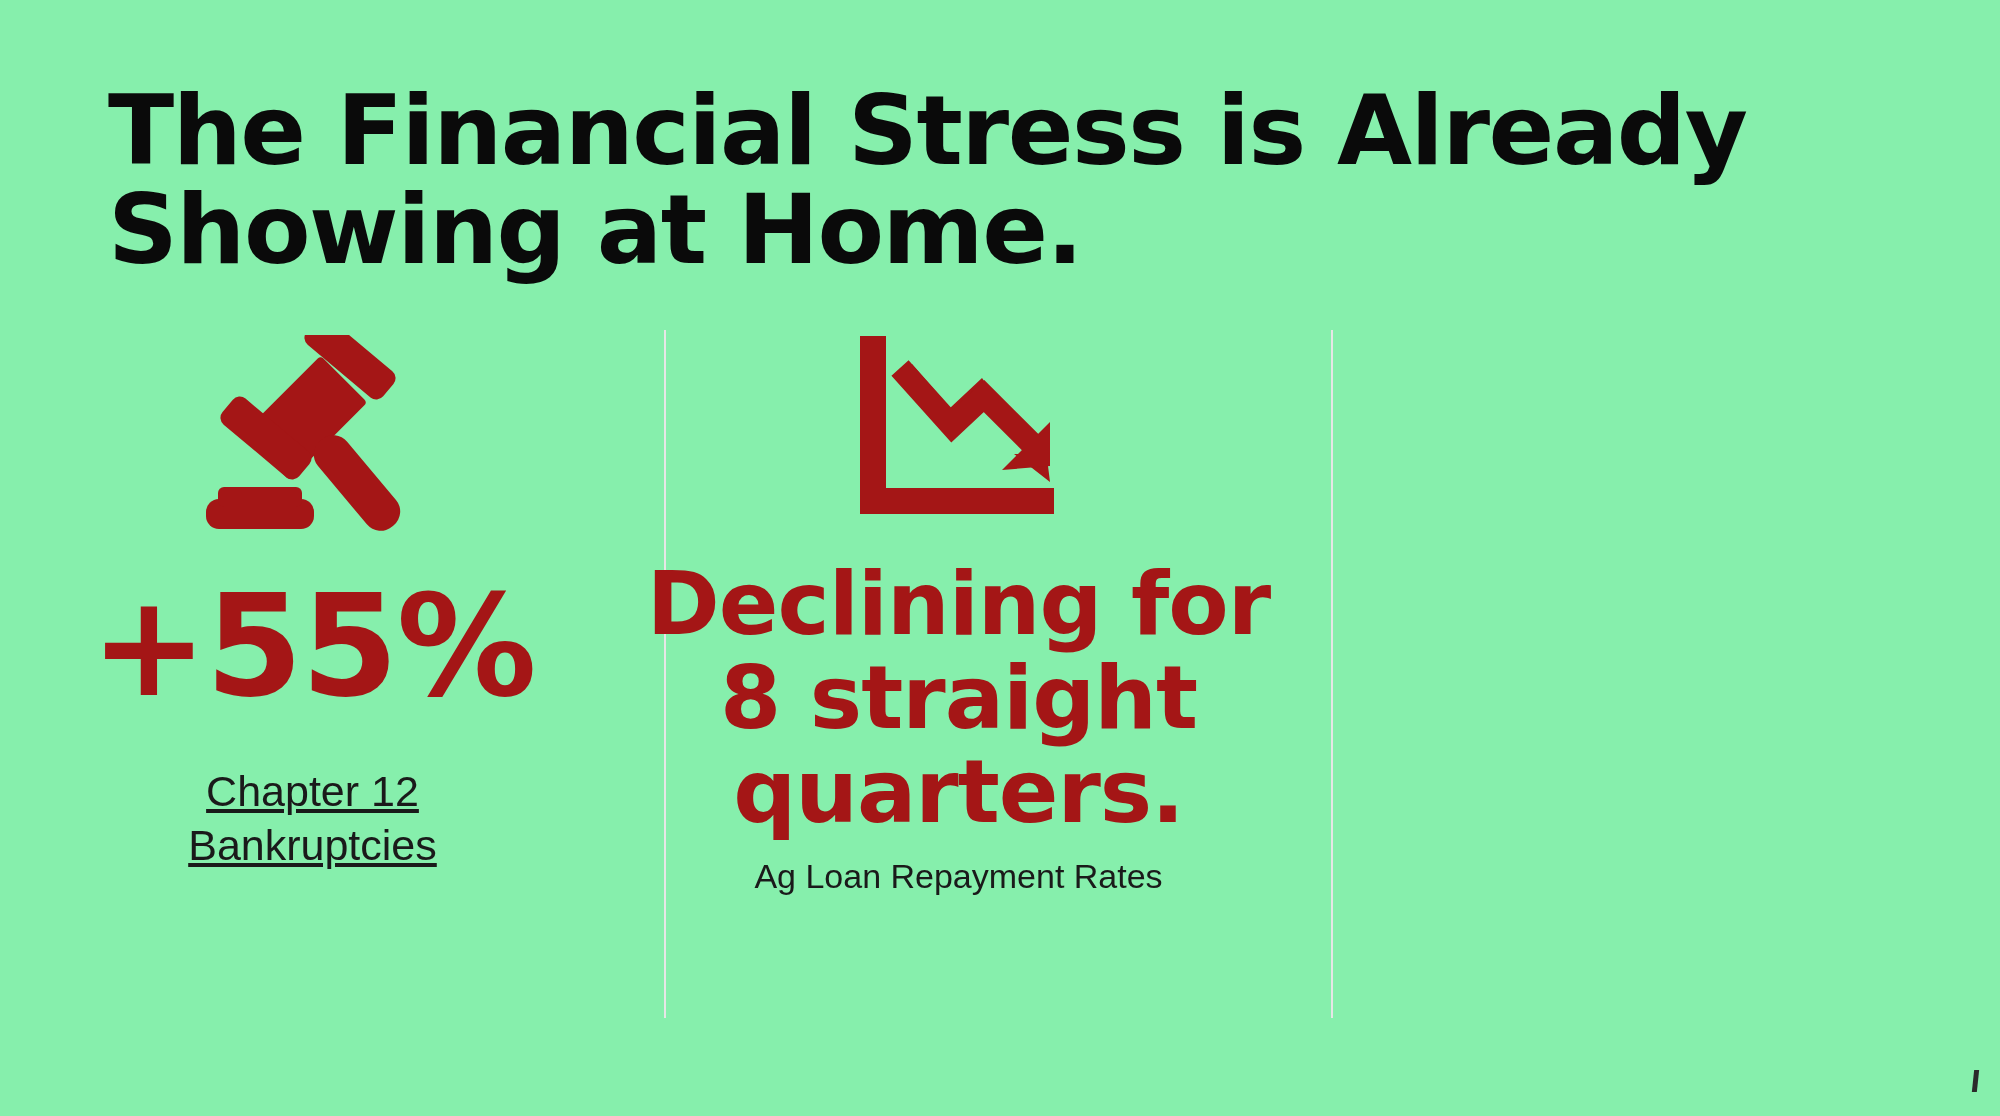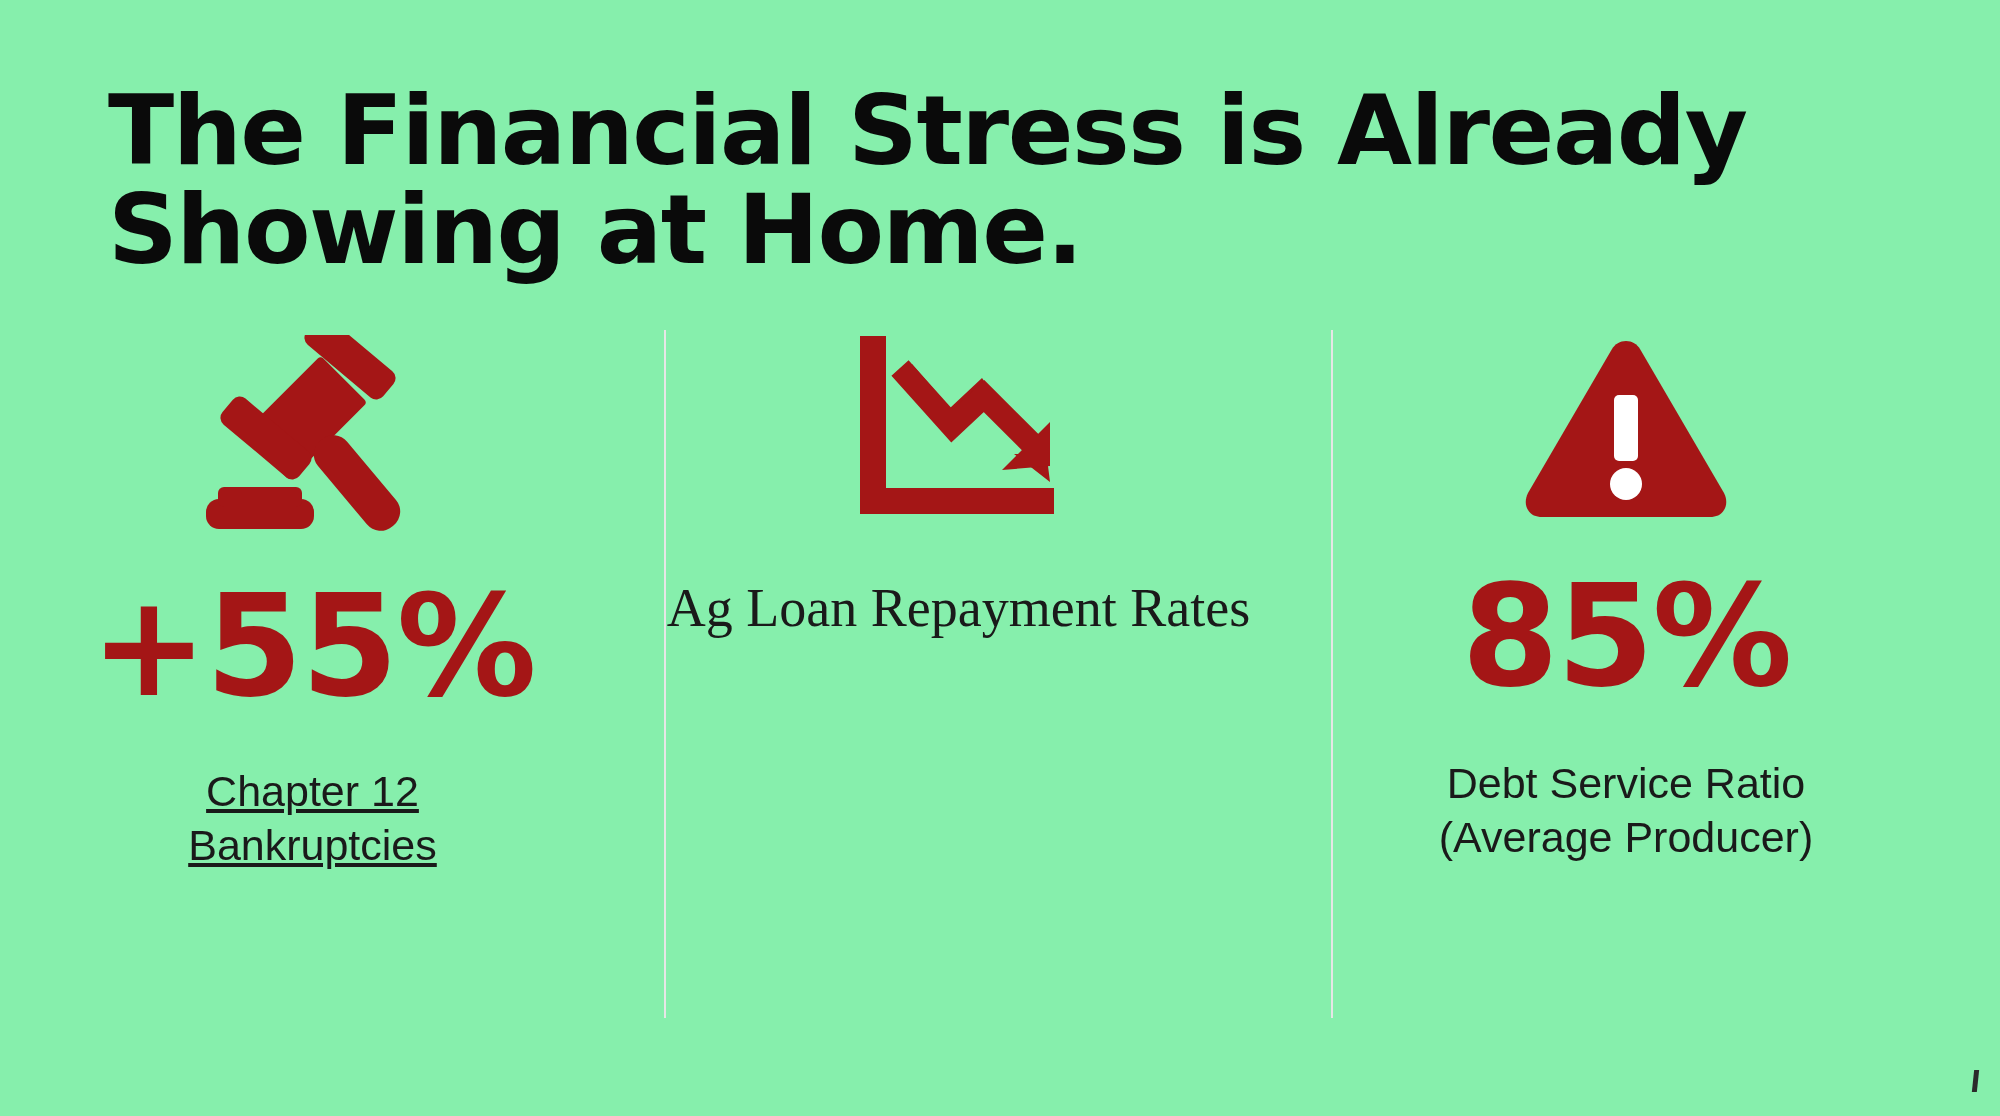--- a/index.html
+++ b/index.html
@@ -103,21 +103,21 @@
   .caption {
     font-family: "Liberation Sans", sans-serif;
     font-weight: normal;
     font-size: 43px;
     line-height: 1.25;
     color: #1a1a1a;
     text-align: center;
     white-space: pre-line;
   }
   .cap-1 { margin-top: 48px; text-decoration: underline; }
-  .cap-2 { margin-top: 40px; font-size: 54px; font-family: Liberation Serif, serif; }
+  .cap-2 { margin-top: 16px; font-size: 34px; }
   .cap-3 { margin-top: 50px; }
 
   .corner-mark {
     position: absolute;
     right: 22px;
     bottom: 24px;
     width: 5px;
     height: 22px;
     background: #2b2b2b;
     transform: skewX(-6deg);
@@ -167,42 +167,24 @@
             <path d="M6 6 h26 v152 h168 v26 H6 Z"></path>
 
             <path d="M44 44 L96 104 L128 74 L178 124 L160 124 L196 152 L190 104 L178 118 L128 48 L96 78 L58 34 Z"></path>
 
             <path d="M46 38 L98 96 L130 66 L182 118" stroke="#A41616" stroke-width="23" fill="none" stroke-linejoin="miter"></path>
 
             <path d="M196 136 L196 92 L148 140 Z"></path>
           </g>
         </svg>
       </div>
+      <div class="stat stat-mid">Declining for
+8 straight
+quarters.</div>
       <div class="caption cap-2">Ag Loan Repayment Rates</div>
     </div>
 
-    <div class="col col-3">
-      <div class="iconwrap">
-        <svg width="212" height="190" viewBox="0 0 212 190" aria-hidden="true">
-          <path d="M106 8
-                   C112 8 117 11 120 16
-                   L204 160
-                   C207 166 207 172 204 177
-                   C201 182 196 184 190 184
-                   L22 184
-                   C16 184 11 182 8 177
-                   C5 172 5 166 8 160
-                   L92 16
-                   C95 11 100 8 106 8 Z" fill="#A41616"></path>
-          <rect x="94" y="62" width="24" height="66" rx="5" fill="#ffffff"></rect>
-          <circle cx="106" cy="151" r="16" fill="#ffffff"></circle>
-        </svg>
-      </div>
-      <div class="stat stat-big">85%</div>
-      <div class="caption cap-3">Debt Service Ratio
-(Average Producer)</div>
-    </div>
 
   </div>
 
   <div class="corner-mark"></div>
 
 </div>
 
 </body></html>

